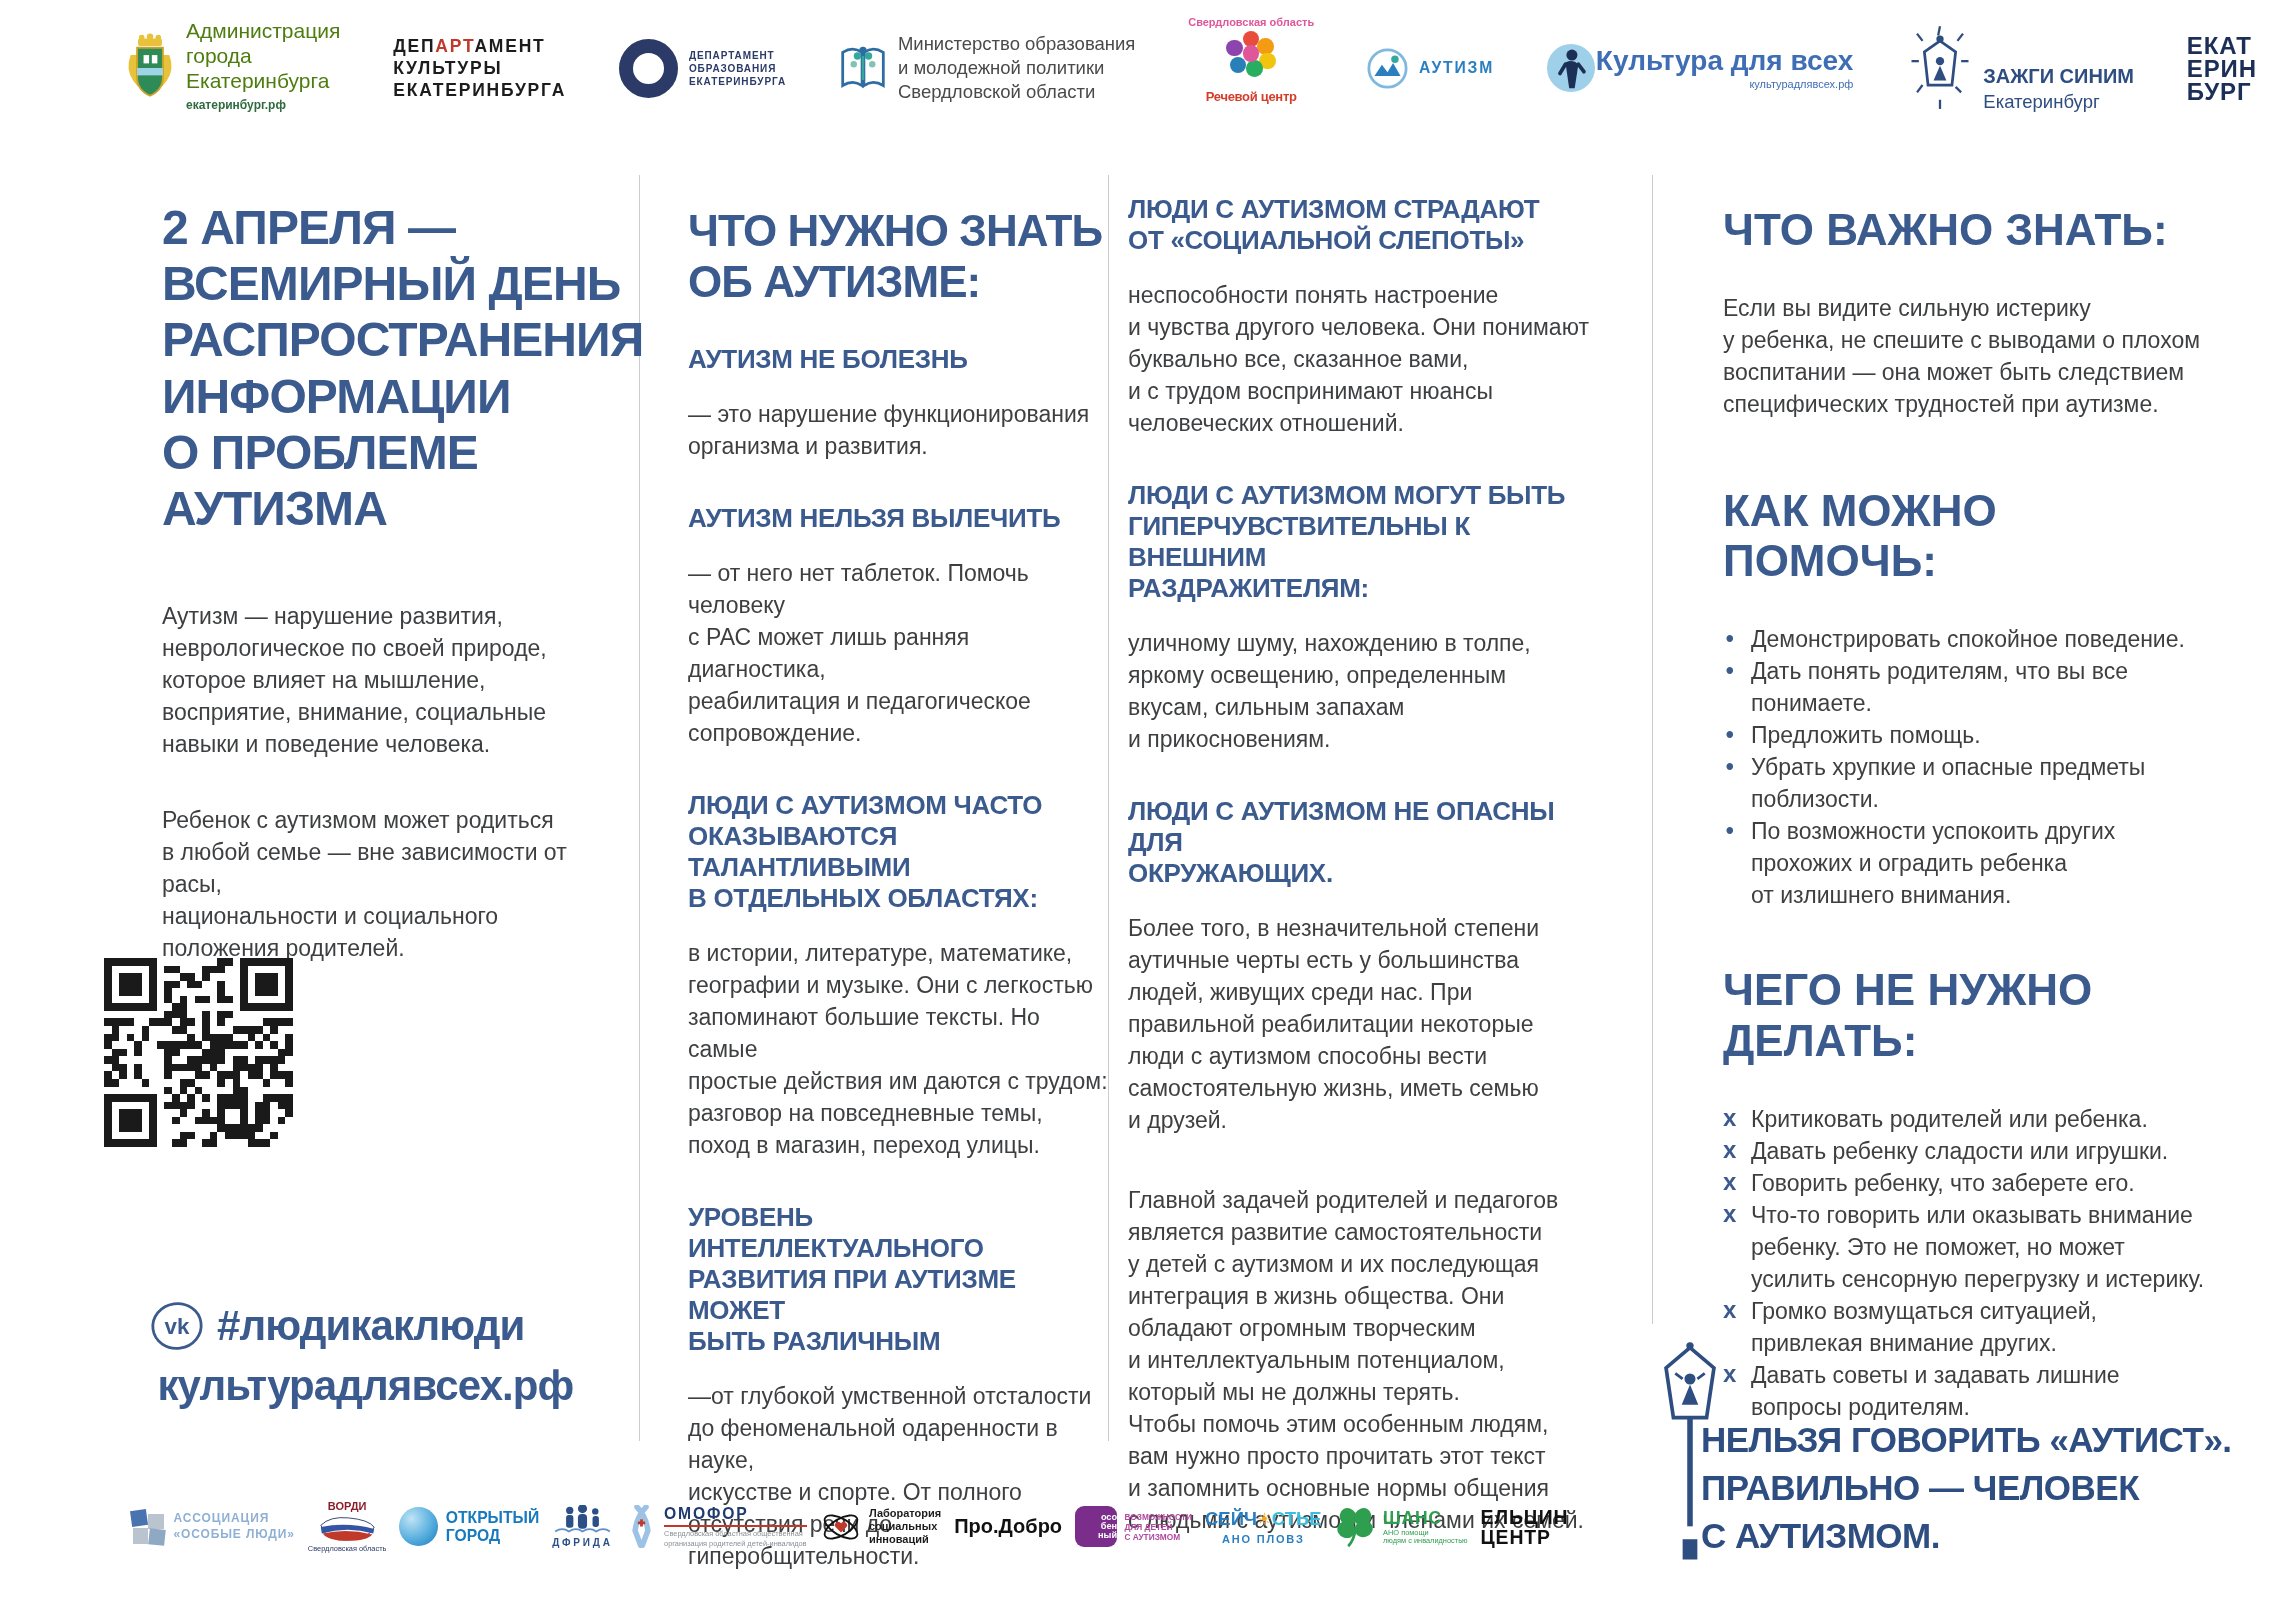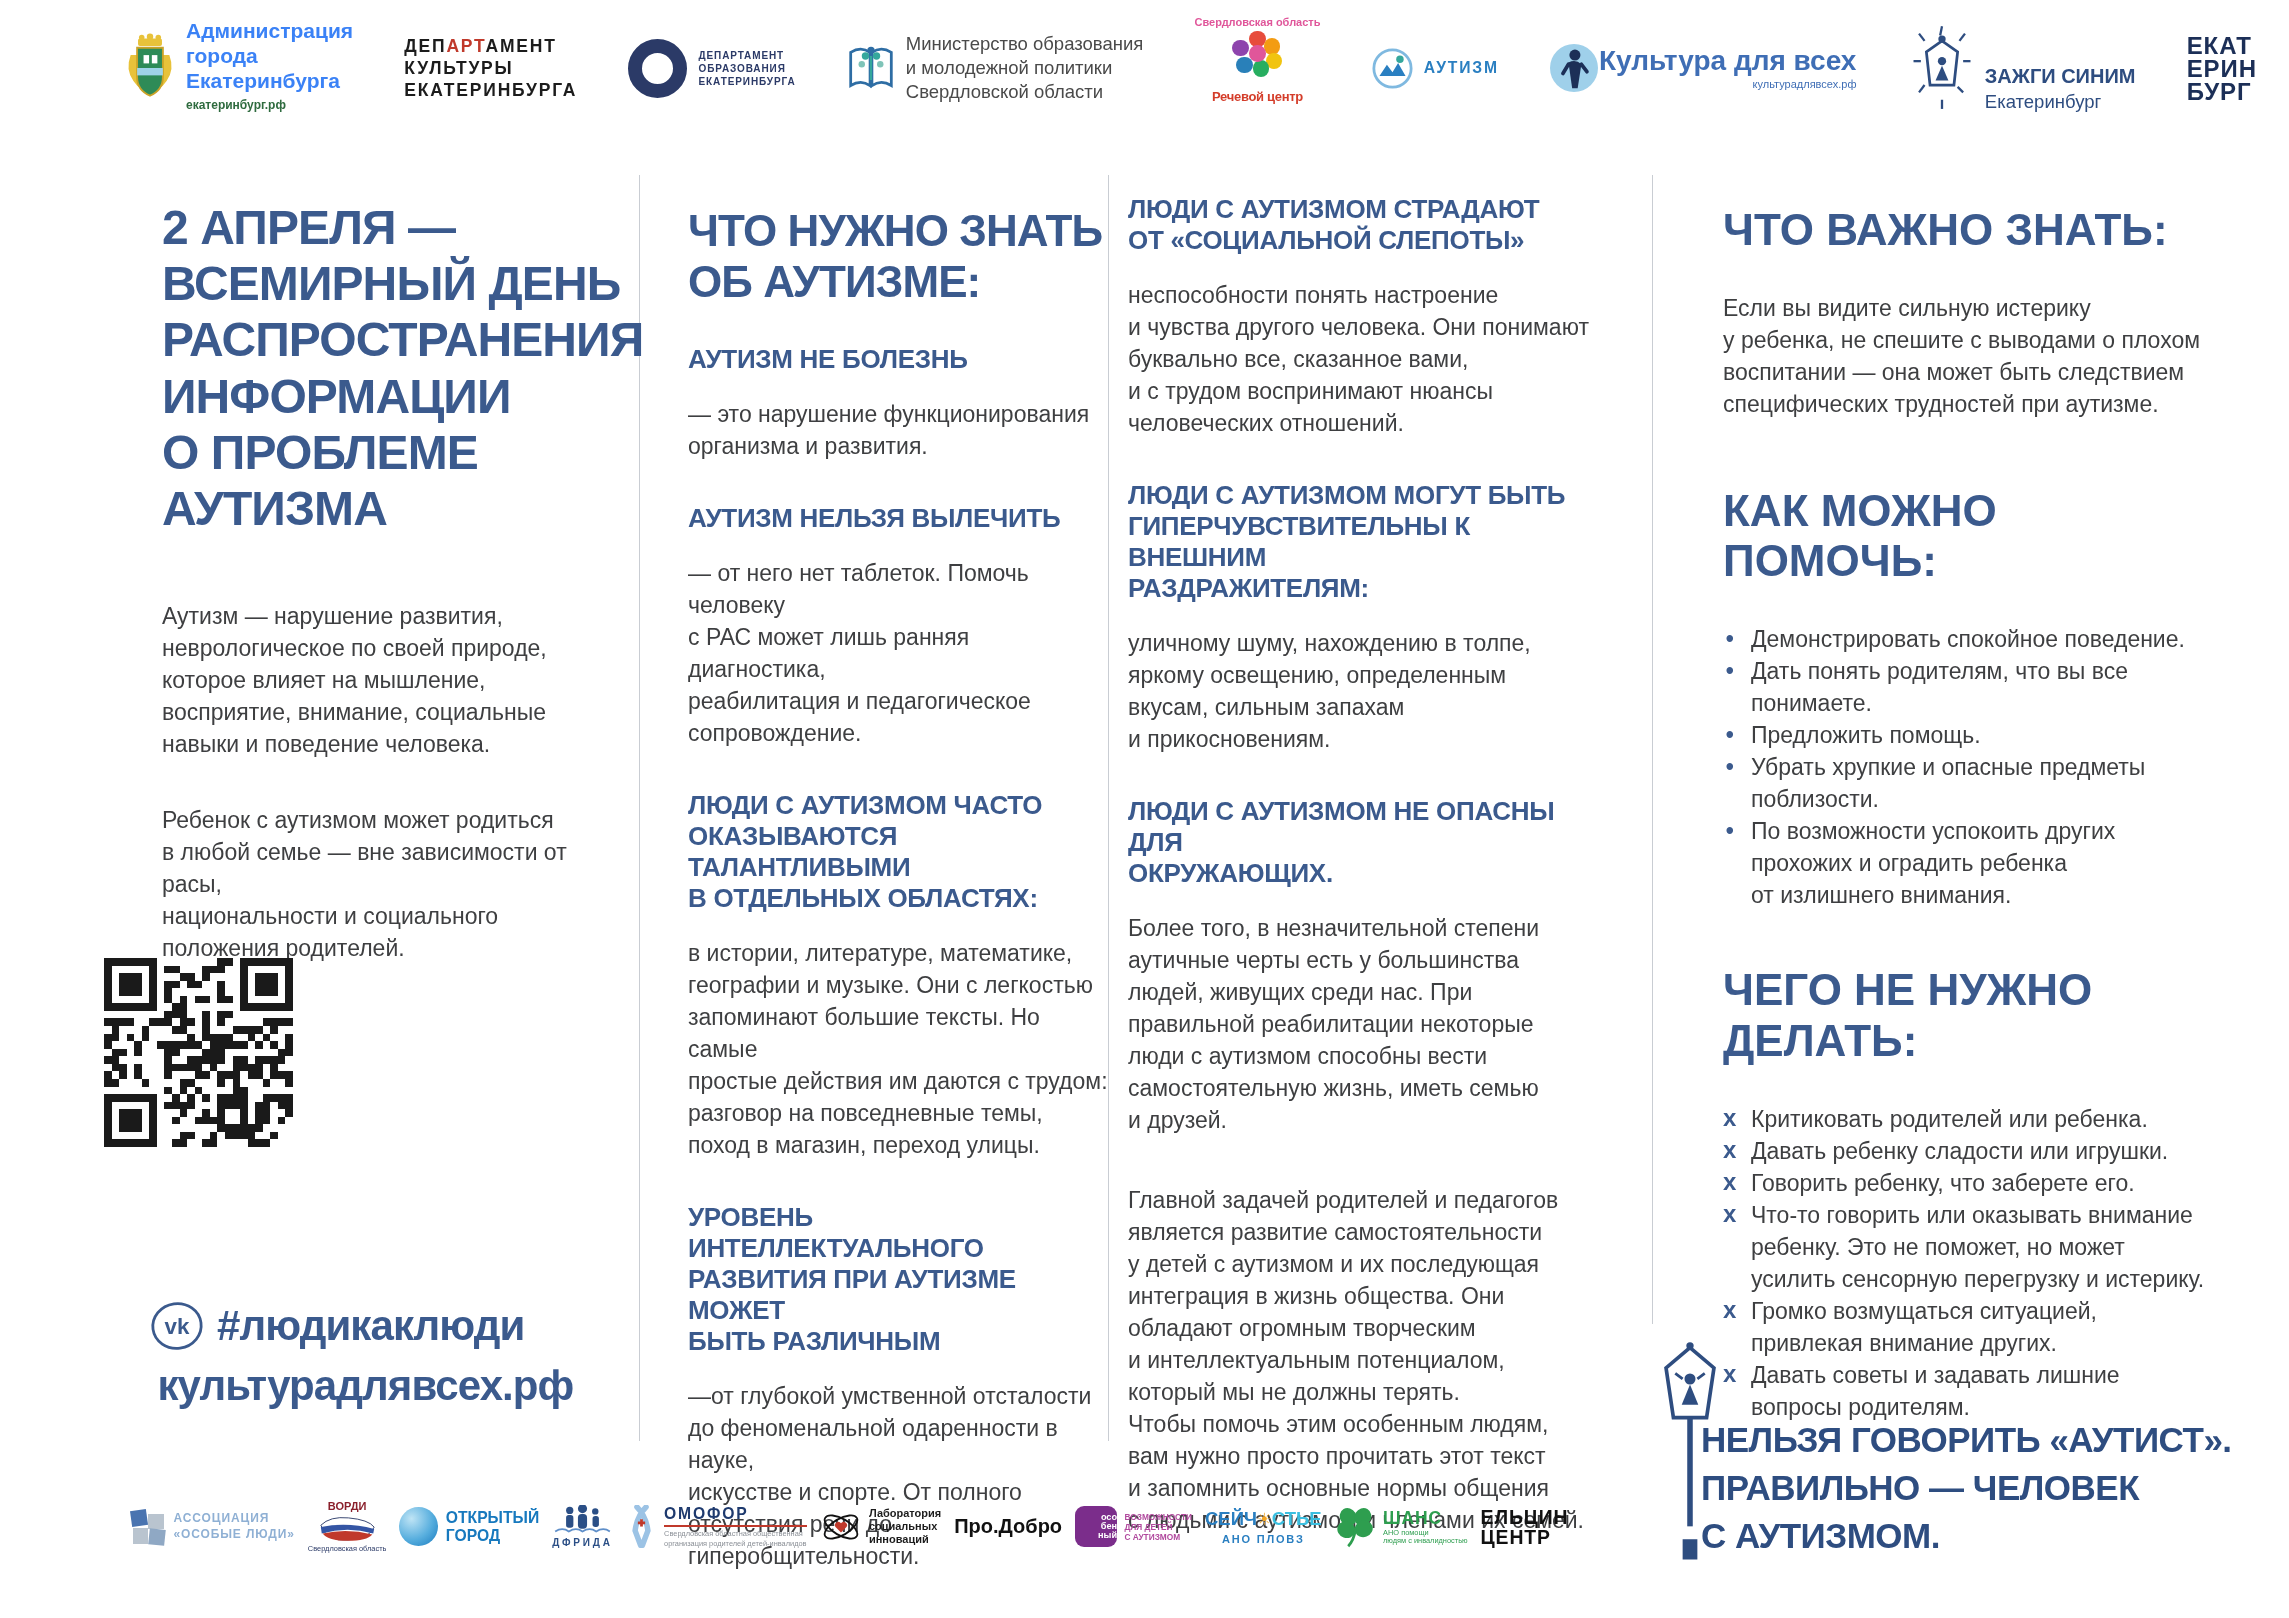--- a/index.html
+++ b/index.html
@@ -4,21 +4,21 @@
 <style>
   *{box-sizing:border-box}
   html,body{margin:0;padding:0;background:#9a9a9a}
   .page{position:relative;width:2290px;height:1619px;background:#ffffff;
         font-family:"Liberation Sans",sans-serif;overflow:hidden}
 
   
   .toplogos{position:absolute;left:125px;top:14.8px;width:2132px;height:107px;
             display:flex;align-items:center;justify-content:space-between;gap:16.6px}
   .tl{display:flex;align-items:center;gap:11px;flex:0 0 auto}
-  .admin-t div{color:#3b82f6;font-weight:700;font-size:21px;line-height:25px}
+  .admin-t div{color:#4d7c0f;font-weight:400;font-size:21px;line-height:25px}
   .admin-t .a2{color:#2f6b3f;font-weight:700;font-size:12px;margin-top:0}
   .cult-t{font-weight:700;font-size:17.5px;line-height:22px;color:#1c1c1c;letter-spacing:1.8px}
   .cult-t .red{color:#c0392b}
   .edu-ring{width:59px;height:59px;border-radius:50%;border:14px solid #2b3a67}
   .edu-t div{color:#2b3a67;font-weight:700;font-size:10px;line-height:13px;letter-spacing:0.9px}
   .min-t div{color:#4a4a4a;font-size:18.5px;line-height:24px}
   .speech{display:flex;flex-direction:column;align-items:center}
   .speech .arc{color:#e0569a;font-weight:700;font-size:11px}
   .flower{position:relative;width:54px;height:48px;margin:2.8px 0}
   .flower i{position:absolute;width:16.6px;height:16.6px;border-radius:50%}

